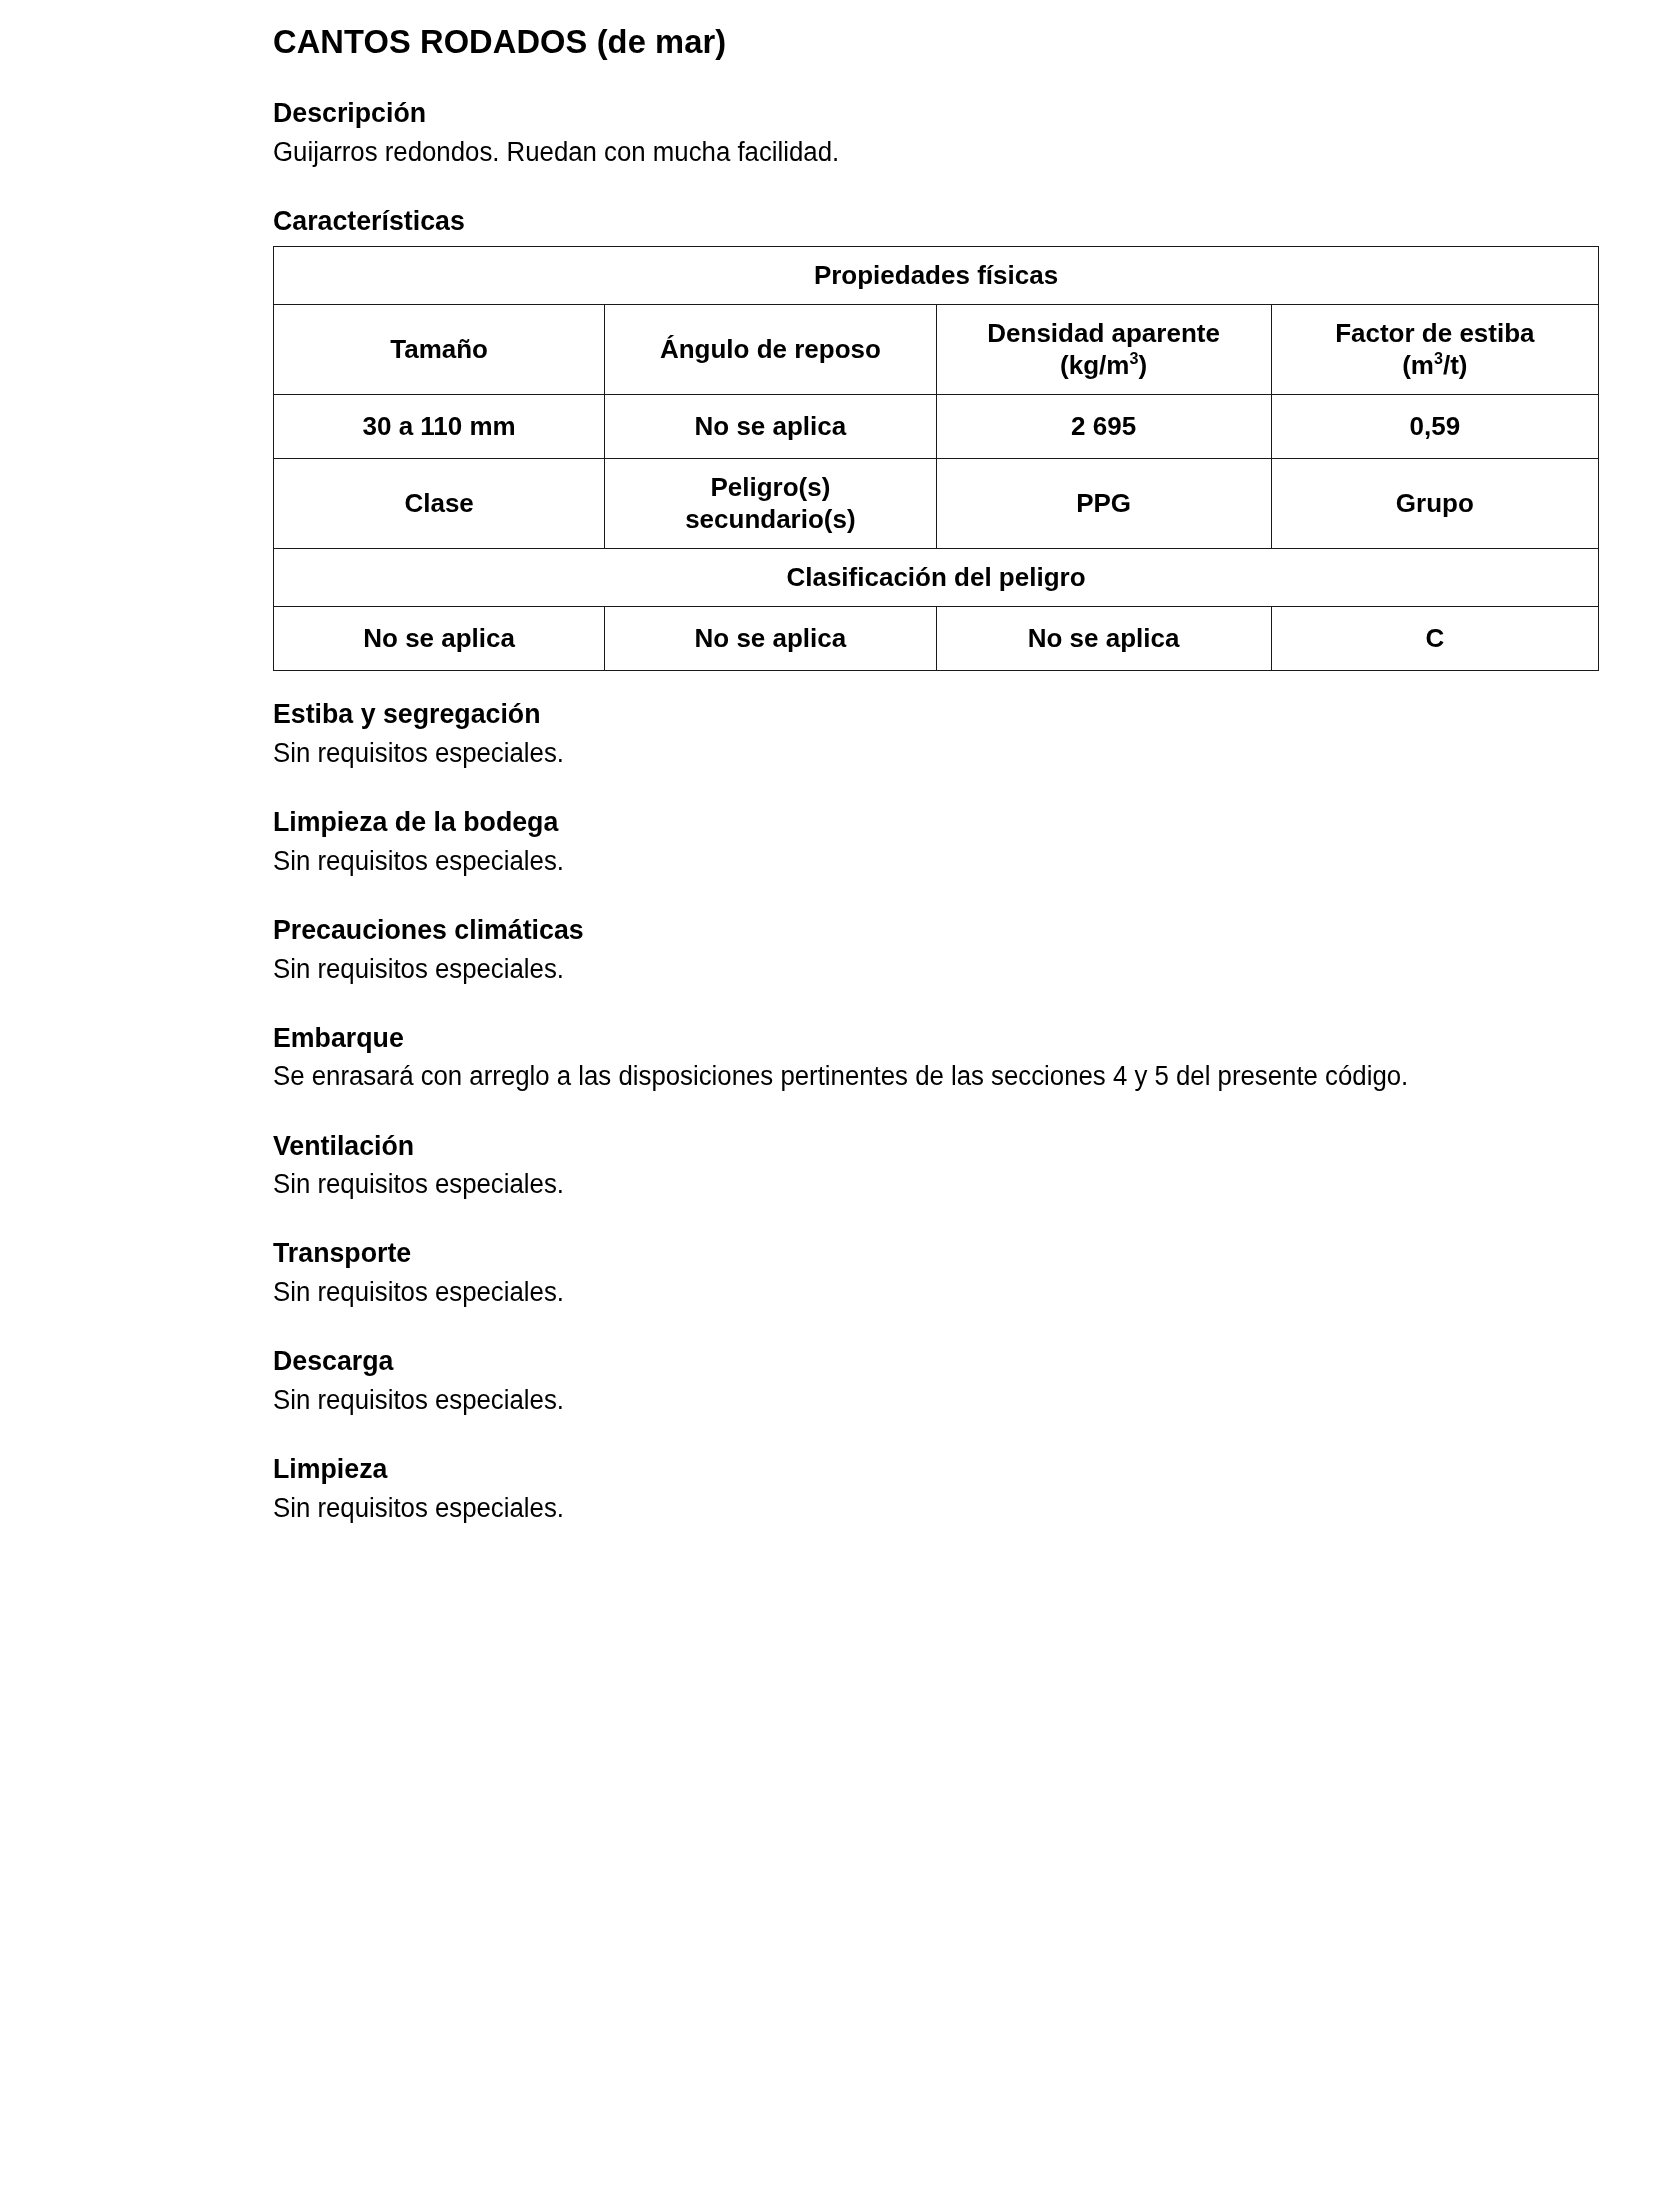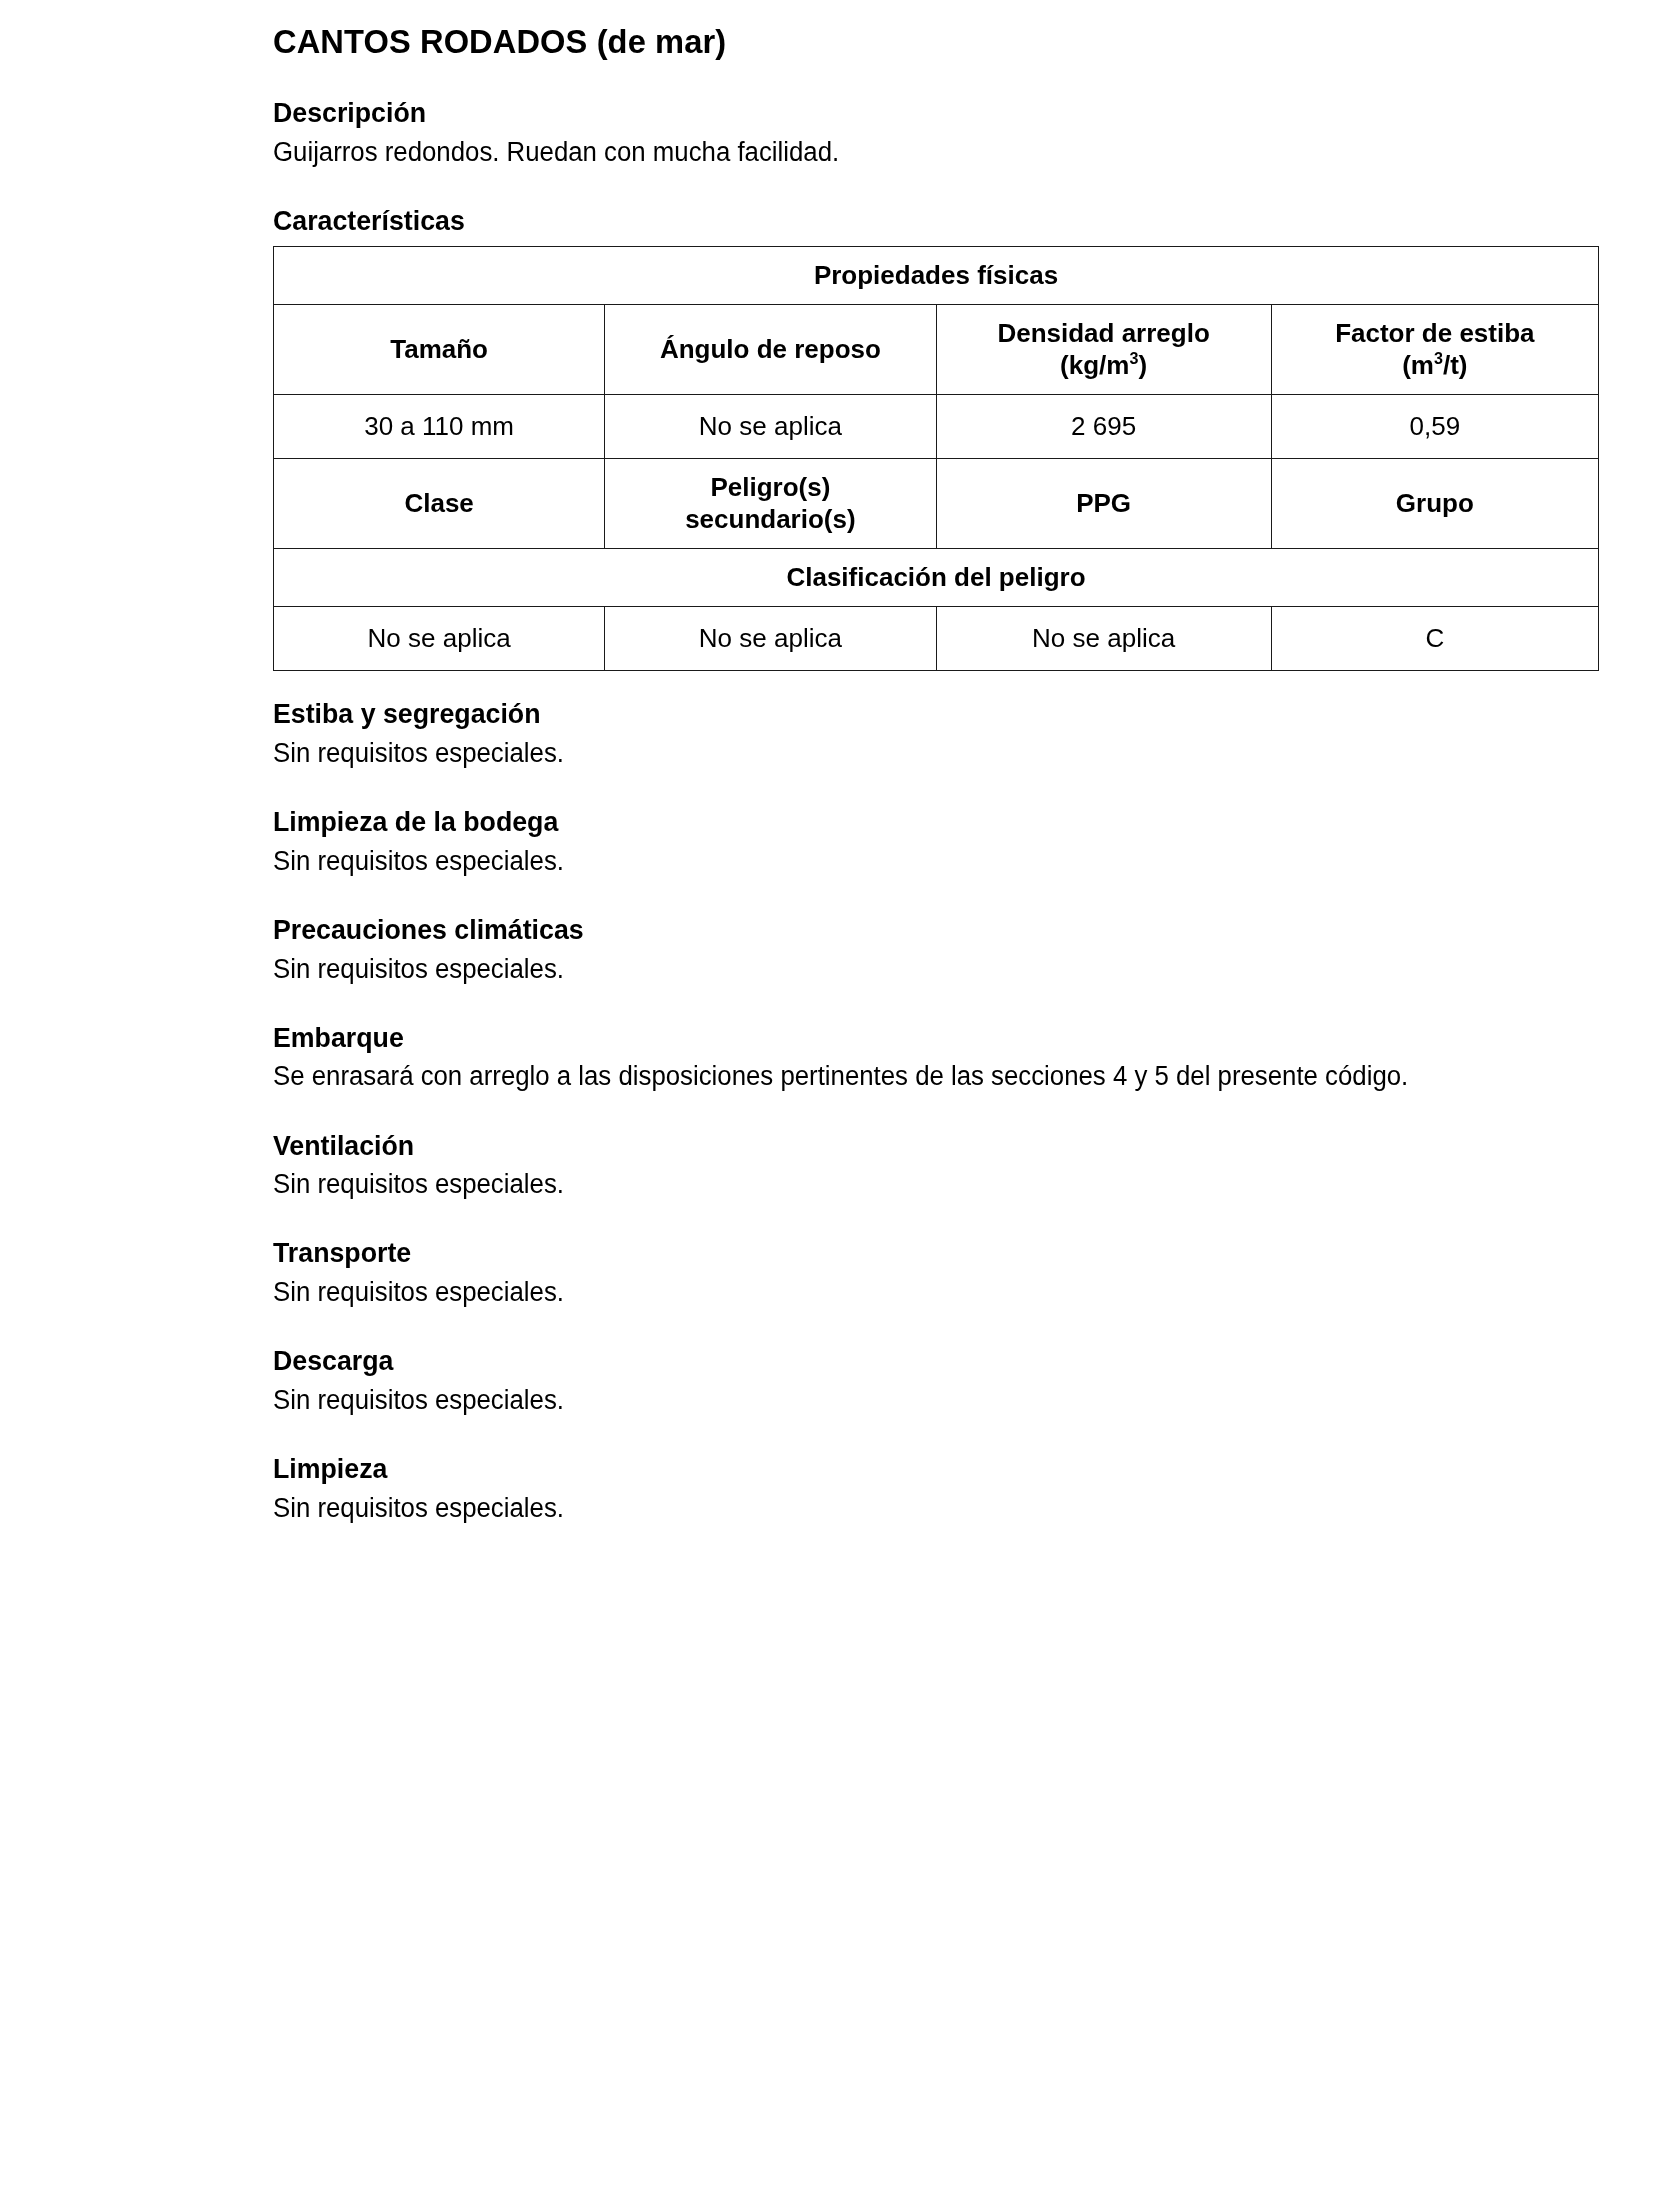--- a/index.html
+++ b/index.html
@@ -102,21 +102,21 @@
     font-weight: 700;
     height: 57px;
     font-size: 26px;
   }
   table.props td.colhead {
     font-weight: 700;
     height: 89px;
     font-size: 26px;
   }
   table.props td.cell {
-    font-weight: 400;
+    font-weight: 700;
     height: 63px;
     font-size: 26px;
   }
   table.props sup {
     font-size: 0.62em;
     vertical-align: super;
     line-height: 0;
   }
   .nowrapline { display: block; }
 
@@ -146,21 +146,21 @@
             <col class="c4">
         </colgroup>
         <tbody>
           <tr>
             <td class="banner" colspan="4">Propiedades físicas</td>
           </tr>
           <tr>
             <td class="colhead">Tamaño</td>
             <td class="colhead">Ángulo de reposo</td>
             <td class="colhead">
-              <span class="nowrapline">Densidad arreglo</span>
+              <span class="nowrapline">Densidad aparente</span>
               <span class="nowrapline"><span>(kg/m</span><sup>3</sup><span>)</span></span>
             </td>
             <td class="colhead">
               <span class="nowrapline">Factor de estiba</span>
               <span class="nowrapline"><span>(m</span><sup>3</sup><span>/t)</span></span>
             </td>
           </tr>
           <tr>
             <td class="cell">30 a 110 mm</td>
             <td class="cell">No se aplica</td>

